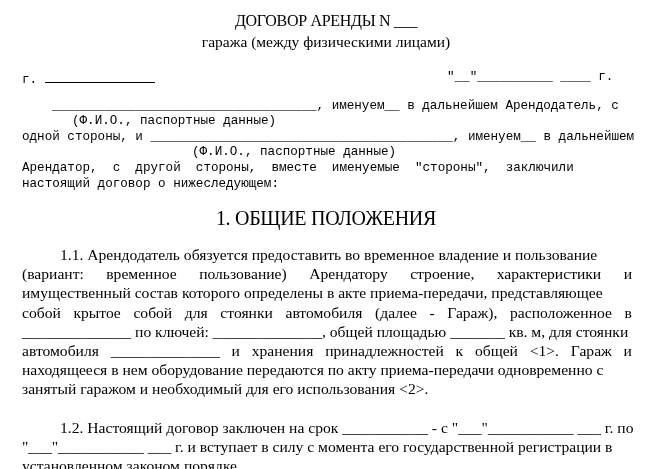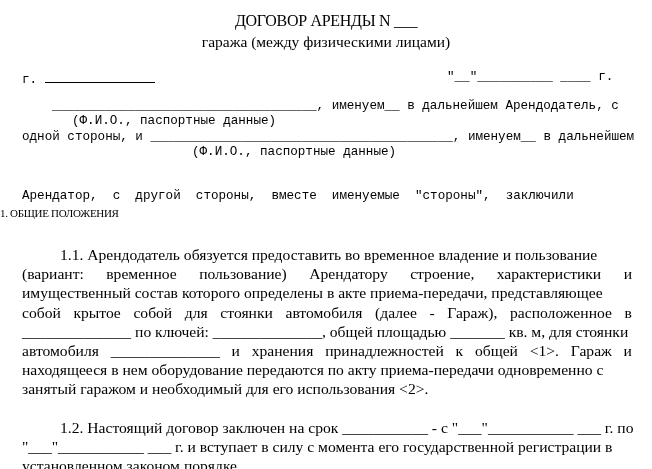--- a/index.html
+++ b/index.html
@@ -47,21 +47,22 @@
   .mline {
     position: absolute;
     font-size: 12.6px;
     white-space: pre;
     line-height: 16px;
   }
   .section-head {
     position: absolute;
     left: 0;
     width: 652px;
-    font-size: 11px;
+    text-align: center;
+    font-size: 20px;
     top: 207px;
     letter-spacing: -0.3px;
   }
   .para {
     position: absolute;
     left: 22px;
     width: 610px;
     font-size: 15.6px;
     line-height: 19.2px;
     text-align: justify;
@@ -93,21 +94,22 @@
   <div class="title serif">ДОГОВОР АРЕНДЫ N ___</div>
   <div class="subtitle serif">гаража (между физическими лицами)</div>
 
   <div class="mline mono" style="left:22px; top:69px;"><span>г. </span><span class="blank" style="width:110px;"></span></div>
   <div class="mline mono" style="left:447px; top:69px;">"__"__________ ____ г.</div>
 
   <div class="mline mono" style="left:52px; top:98px;">___________________________________, именуем__ в дальнейшем Арендодатель, с</div>
   <div class="mline mono" style="left:72px; top:113px;">(Ф.И.О., паспортные данные)</div>
   <div class="mline mono" style="left:22px; top:129px;">одной стороны, и ________________________________________, именуем__ в дальнейшем</div>
   <div class="mline mono" style="left:192px; top:144px;">(Ф.И.О., паспортные данные)</div>
-  <div class="mline mono" style="left:22px; top:160px;margin-top:28px;">Арендатор,  с  другой  стороны,  вместе  именуемые  "стороны",  заключили</div>
+  <div class="mline mono" style="left:22px; top:160px;">Арендатор,  с  другой  стороны,  вместе  именуемые  "стороны",  заключили</div>
+  <div class="mline mono" style="left:22px; top:176px;">настоящий договор о нижеследующем:</div>
 
   <div class="section-head serif">1. ОБЩИЕ ПОЛОЖЕНИЯ</div>
 
   <div class="para serif" style="top:245px;">
     <div class="pline" style="padding-left:38px; text-align:justify;">1.1. Арендодатель обязуется предоставить во временное владение и пользование</div>
     <div class="justify-line">
       <span>(вариант:</span><span>временное</span><span>пользование)</span><span>Арендатору</span><span>строение,</span><span>характеристики</span><span>и</span>
     </div>
     <div class="pline">имущественный состав которого определены в акте приема-передачи, представляющее</div>
     <div class="justify-line">

